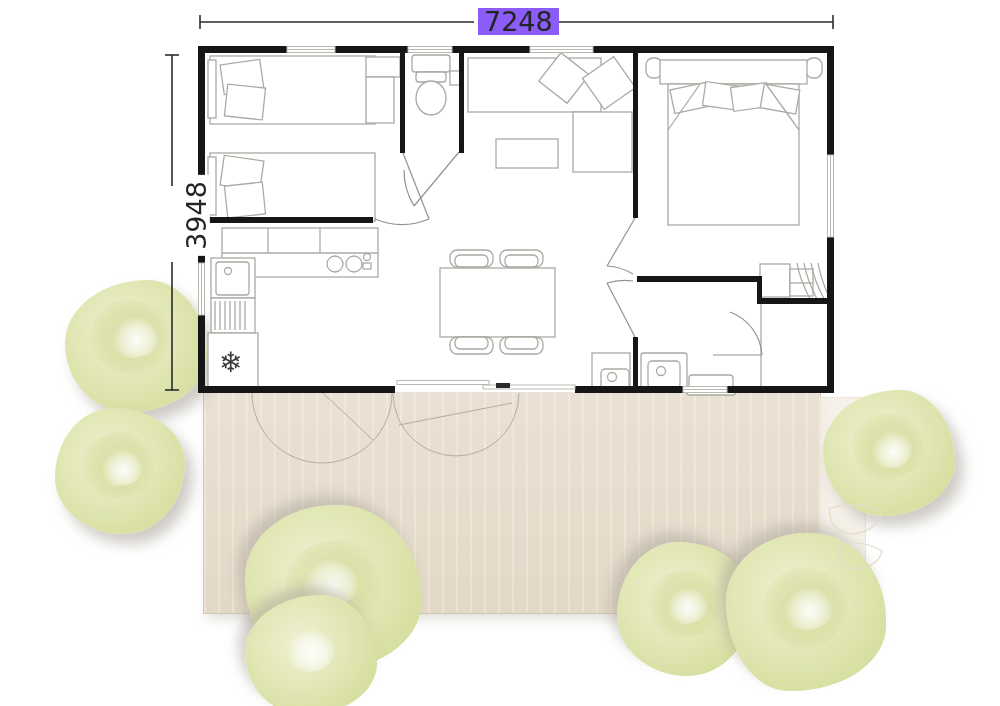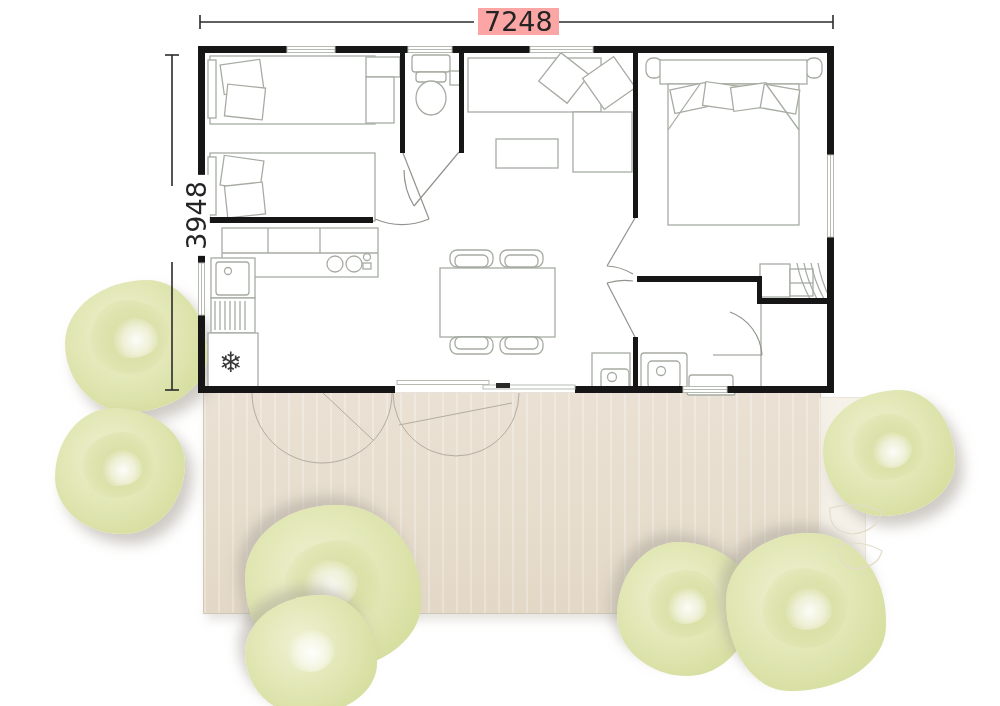--- a/index.html
+++ b/index.html
@@ -21,21 +21,21 @@
   .b3{background:radial-gradient(circle at 50% 50%, rgba(210,217,150,0.9) 0%, rgba(210,217,150,0.45) 55%, rgba(210,217,150,0) 80%);}
   .r1{border-radius:58% 42% 55% 45% / 48% 57% 43% 52%;}
   .r2{border-radius:45% 55% 48% 52% / 55% 44% 56% 45%;}
   .r3{border-radius:52% 48% 60% 40% / 44% 56% 42% 58%;}
   .shadowA{box-shadow:8px 10px 14px rgba(165,160,150,0.55);}
   .shadowB{box-shadow:-7px -9px 12px rgba(170,165,156,0.5);}
   
   #plan{position:absolute;left:0;top:0;}
   
   .dim-label{position:absolute;color:#242424;font-size:27px;line-height:1;
-    font-family:"DejaVu Sans","Liberation Sans",sans-serif;background:#fca5a5;padding:0 6px;}
+    font-family:"DejaVu Sans","Liberation Sans",sans-serif;background:#8b5cf6;padding:0 6px;}
   #dim-top{left:478px;top:8px;}
   #dim-left{left:156px;top:202px;transform:rotate(-90deg);transform-origin:center;background:#fff;padding:0 6px;}
   .snow{position:absolute;left:219px;top:346px;font-size:28px;color:#3a3a3a;}
 </style>
 </head>
 <body>
 
 <div id="stage">
 
   <div class="terrace"></div>

